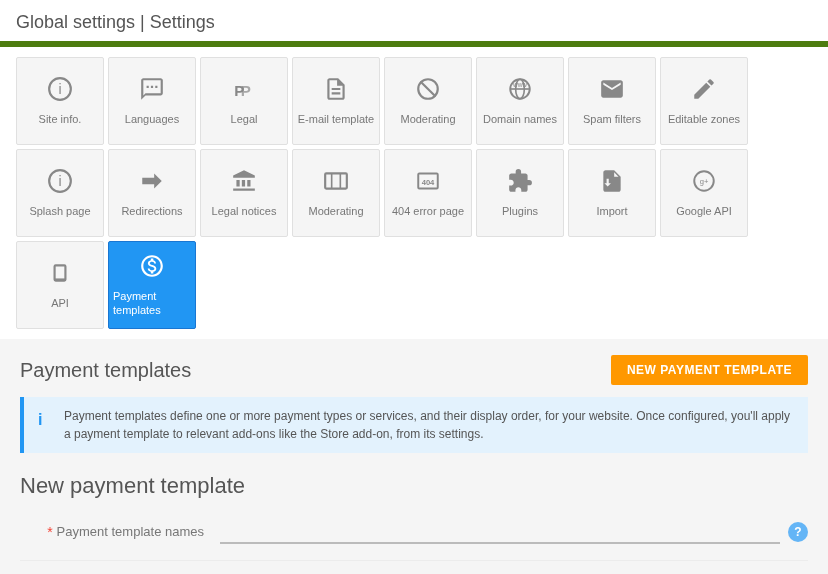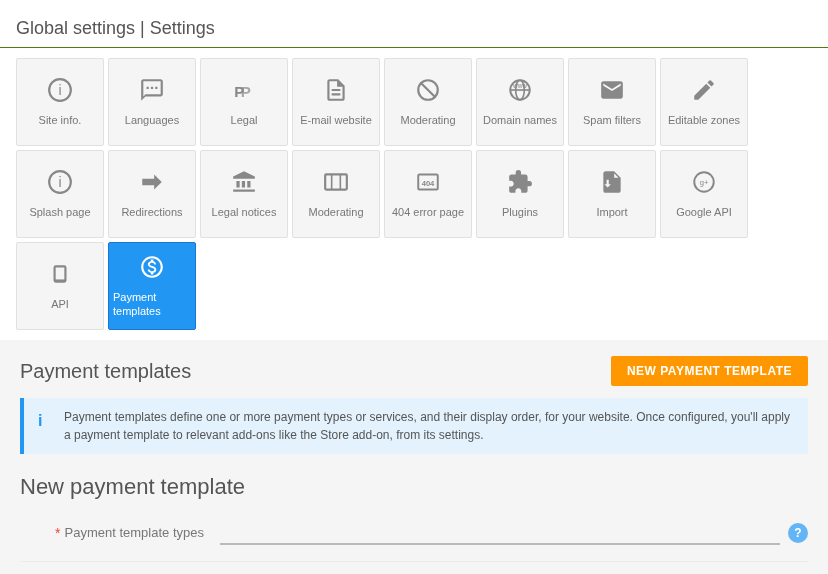--- a/index.html
+++ b/index.html
@@ -5,26 +5,26 @@
     * { box-sizing: border-box; margin: 0; padding: 0; }
     body {
       font-family: 'Segoe UI', Arial, sans-serif;
       font-size: 13px;
       background: #f5f5f5;
       color: #555;
       min-height: 574px;
       width: 828px;
     }
     .page-header {
-      padding: 18px 16px 8px;
+      padding: 12px 16px 8px;
       font-size: 18px;
       color: #555;
       font-weight: 300;
       background: #fff;
-      border-bottom: 1px solid #4d7c0f;
+      border-bottom: 6px solid #4d7c0f;
     }
     .settings-grid-area {
       background: #fff;
       padding: 10px 16px 10px;
     }
     .settings-grid {
       display: flex;
       flex-wrap: wrap;
       gap: 4px;
     }
@@ -196,21 +196,21 @@
       <span class="icon"><svg viewBox="0 0 24 24" class="svg-icon">
             <text x="3" y="18" font-size="14" fill="#888" font-family="Arial" font-weight="bold">P</text>
             <text x="9" y="18" font-size="14" fill="#888" font-family="Arial" font-weight="bold" opacity="0.7">P</text>
           </svg></span>
       <span class="label">Legal</span>
     </div>
       <div class="settings-item">
       <span class="icon"><svg viewBox="0 0 24 24" class="svg-icon">
             <path fill="#888" d="M14 2H6c-1.1 0-2 .9-2 2v16c0 1.1.9 2 2 2h12c1.1 0 2-.9 2-2V8l-6-6zm4 18H6V4h7v5h5v11zM8 15h8v2H8zm0-4h8v2H8z"></path>
           </svg></span>
-      <span class="label">E-mail website</span>
+      <span class="label">E-mail template</span>
     </div>
       <div class="settings-item">
       <span class="icon"><svg viewBox="0 0 24 24" class="svg-icon">
             <circle cx="12" cy="12" r="9" stroke="#888" stroke-width="2" fill="none"></circle>
             <line x1="5" y1="5" x2="19" y2="19" stroke="#888" stroke-width="2"></line>
           </svg></span>
       <span class="label">Moderating</span>
     </div>
       <div class="settings-item">
       <span class="icon"><svg viewBox="0 0 24 24" class="svg-icon">
@@ -313,21 +313,21 @@
     <div class="info-icon">i</div>
     <div>Payment templates define one or more payment types or services, and their display order, for your website. Once configured, you'll apply a payment template to relevant add-ons like the Store add-on, from its settings.</div>
   </div>
 
   <div class="form-section-title">New payment template</div>
 
   <div id="form-rows">
       <div class="form-row">
       <div class="form-label-col">
         <span class="required-star">*</span>
-        <span>Payment template types</span>
+        <span>Payment template names</span>
       </div>
       <div class="form-input-col">
         <input class="form-input" type="text" placeholder="" style="">
         <div class="help-icon">?</div>
       </div>
     </div>
       <div class="form-row">
 
       <div class="form-input-col">
         <input class="form-input" type="text" placeholder="" style="">

